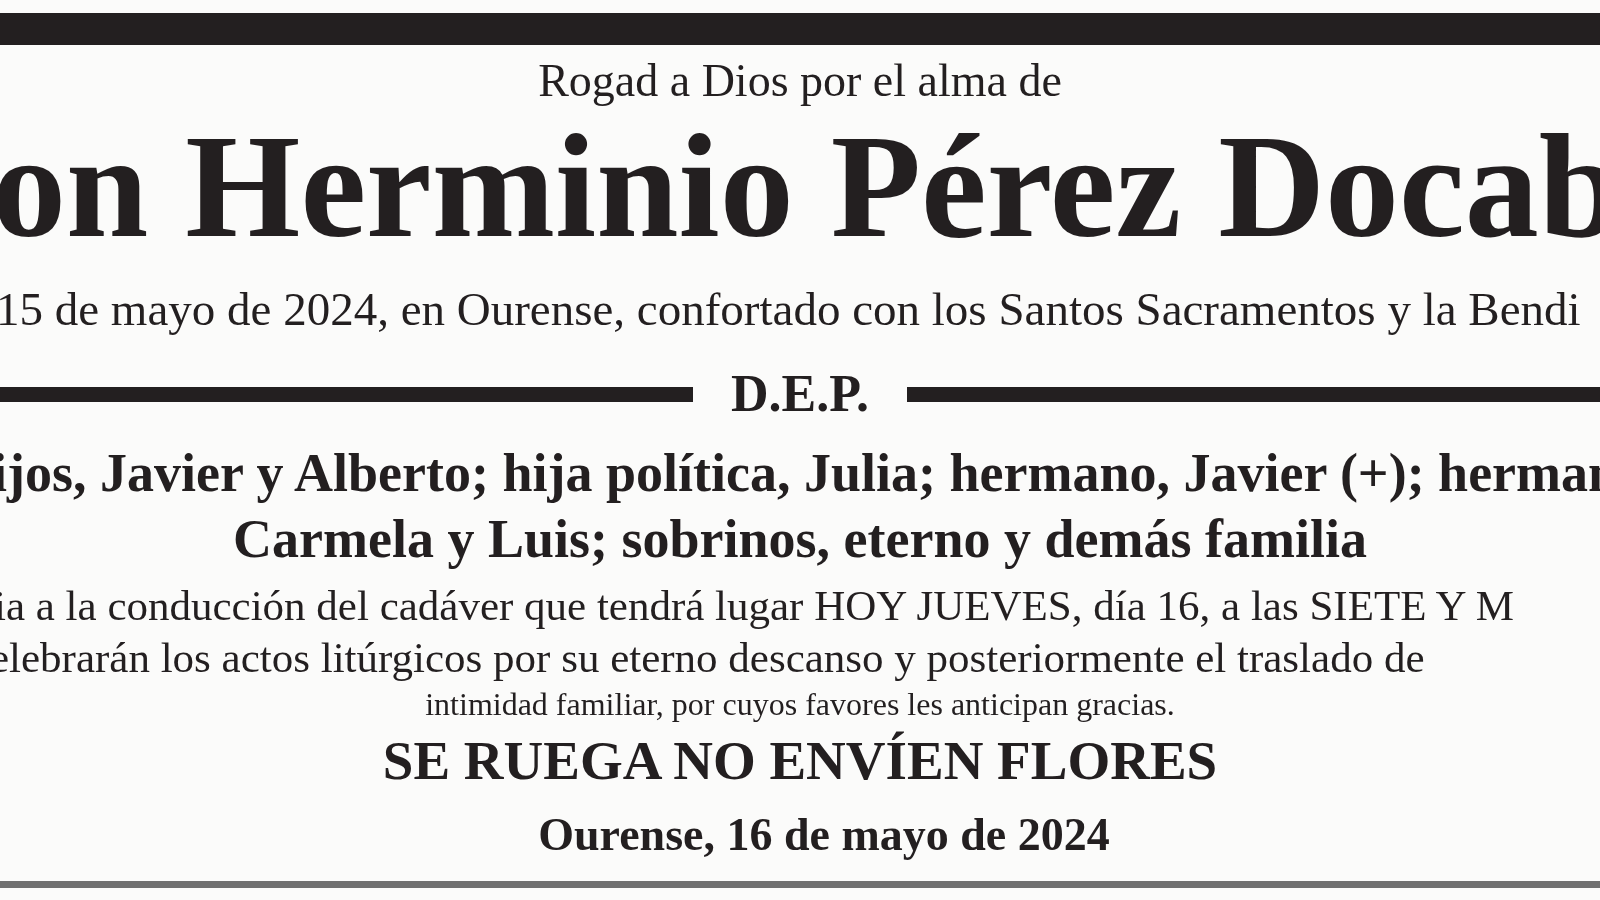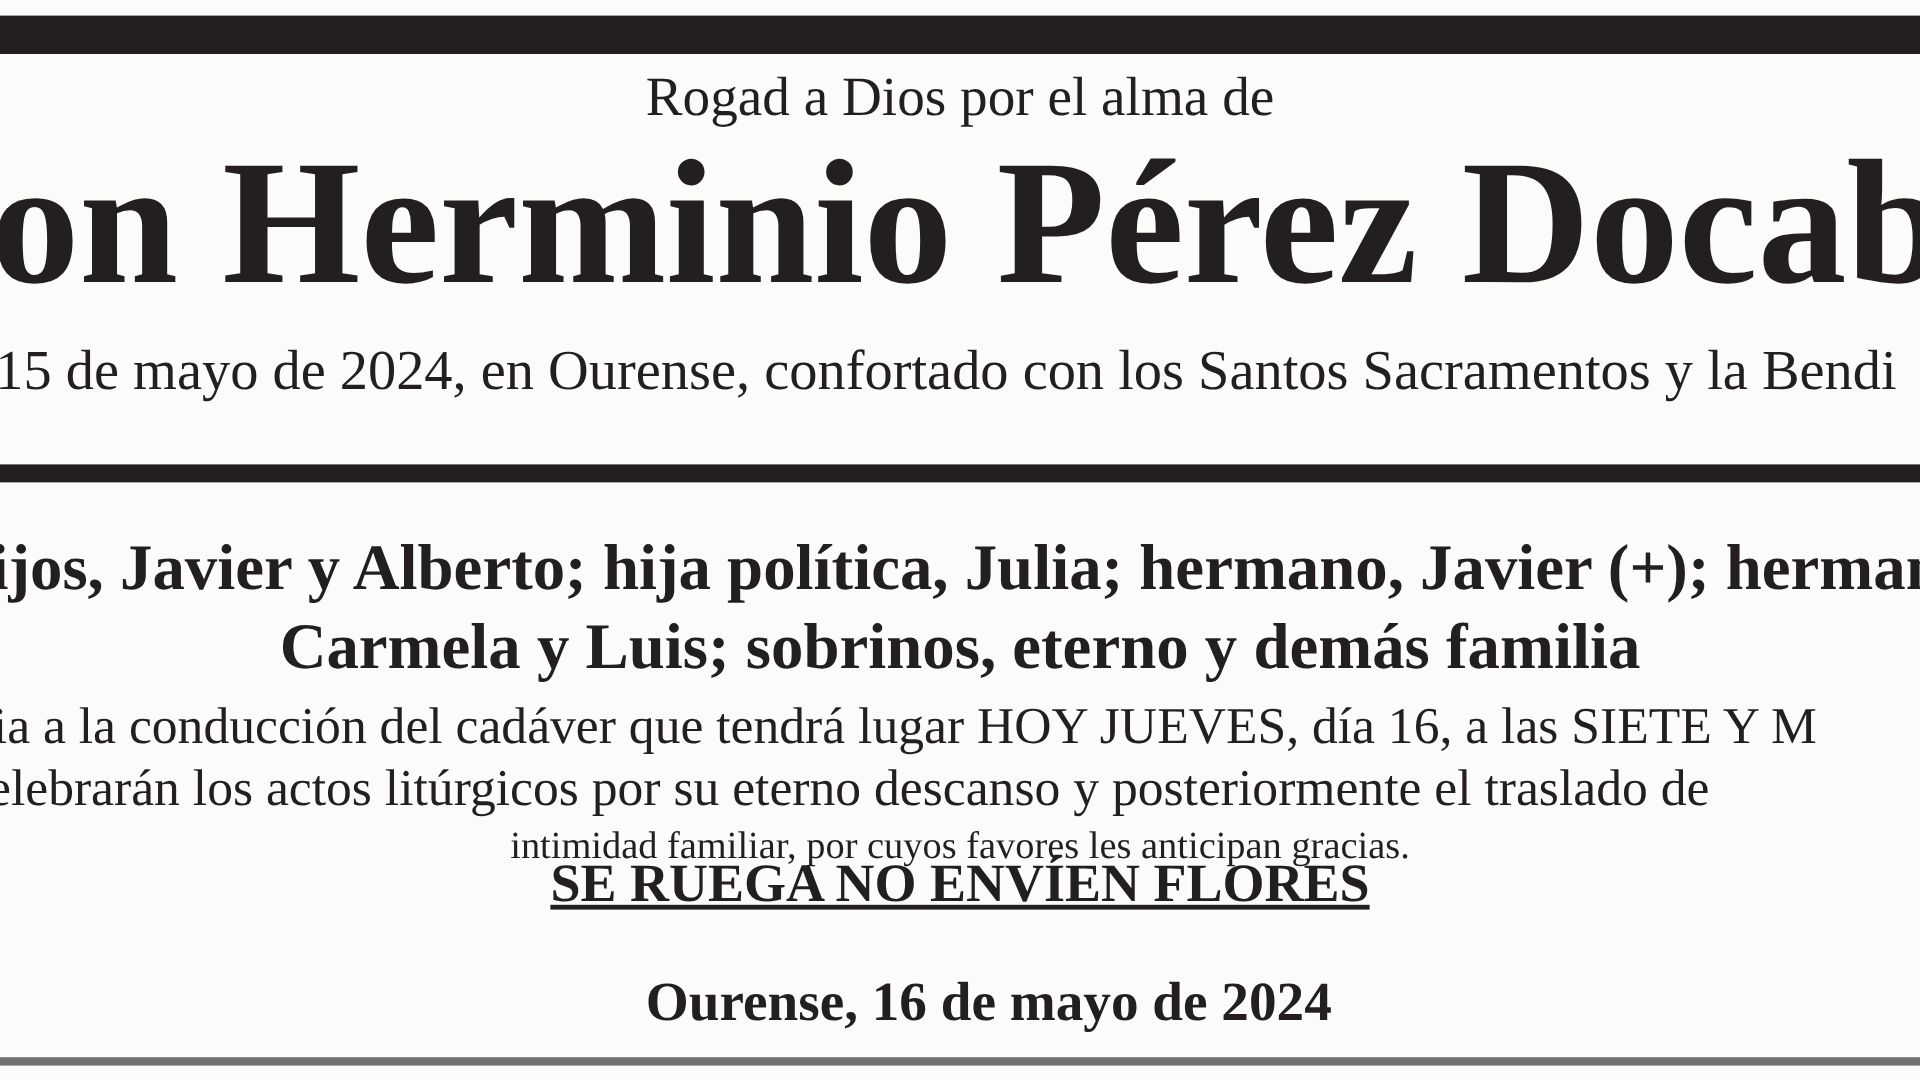--- a/index.html
+++ b/index.html
@@ -102,24 +102,23 @@
     left: -10px;
     font-size: 43px;
     font-weight: 400;
   }
   .body-3 {
     top: 688px;
     font-size: 32px;
     font-weight: 400;
   }
   .flowers {
-    top: 714px;
-    font-size: 45px;
+    top: 733px;
+    font-size: 55px;
     font-weight: 700;
-    text-decoration: underline;
   }
   .place-date {
     top: 812px;
     font-size: 46px;
     font-weight: 700;
     margin-left: 48px;
   }
 </style>
 </head>
 <body style="--ink: #231f20; --paper: #fbfbfa; --graybar: #707070;">
@@ -127,20 +126,21 @@
 <div class="bar top-bar"></div>
 
 <div class="line centered invocation">Rogad a Dios por el alma de</div>
 
 <div class="line deceased">on Herminio Pérez Docab</div>
 
 <div class="line death-line">15 de mayo de 2024, en Ourense, confortado con los Santos Sacramentos y la Bendi</div>
 
 <div class="dep-row">
   <div class="dep-rule"></div>
+  <div class="dep-text">D.E.P.</div>
   <div class="dep-rule"></div>
 </div>
 
 <div class="line family-1">ijos, Javier y Alberto; hija política, Julia; hermano, Javier (+); herman</div>
 
 <div class="line centered family-2">Carmela y Luis; sobrinos, eterno y demás familia</div>
 
 <div class="line body-1">ia a la conducción del cadáver que tendrá lugar HOY JUEVES, día 16, a las SIETE Y M</div>
 
 <div class="line body-2">elebrarán los actos litúrgicos por su eterno descanso y posteriormente el traslado de</div>

